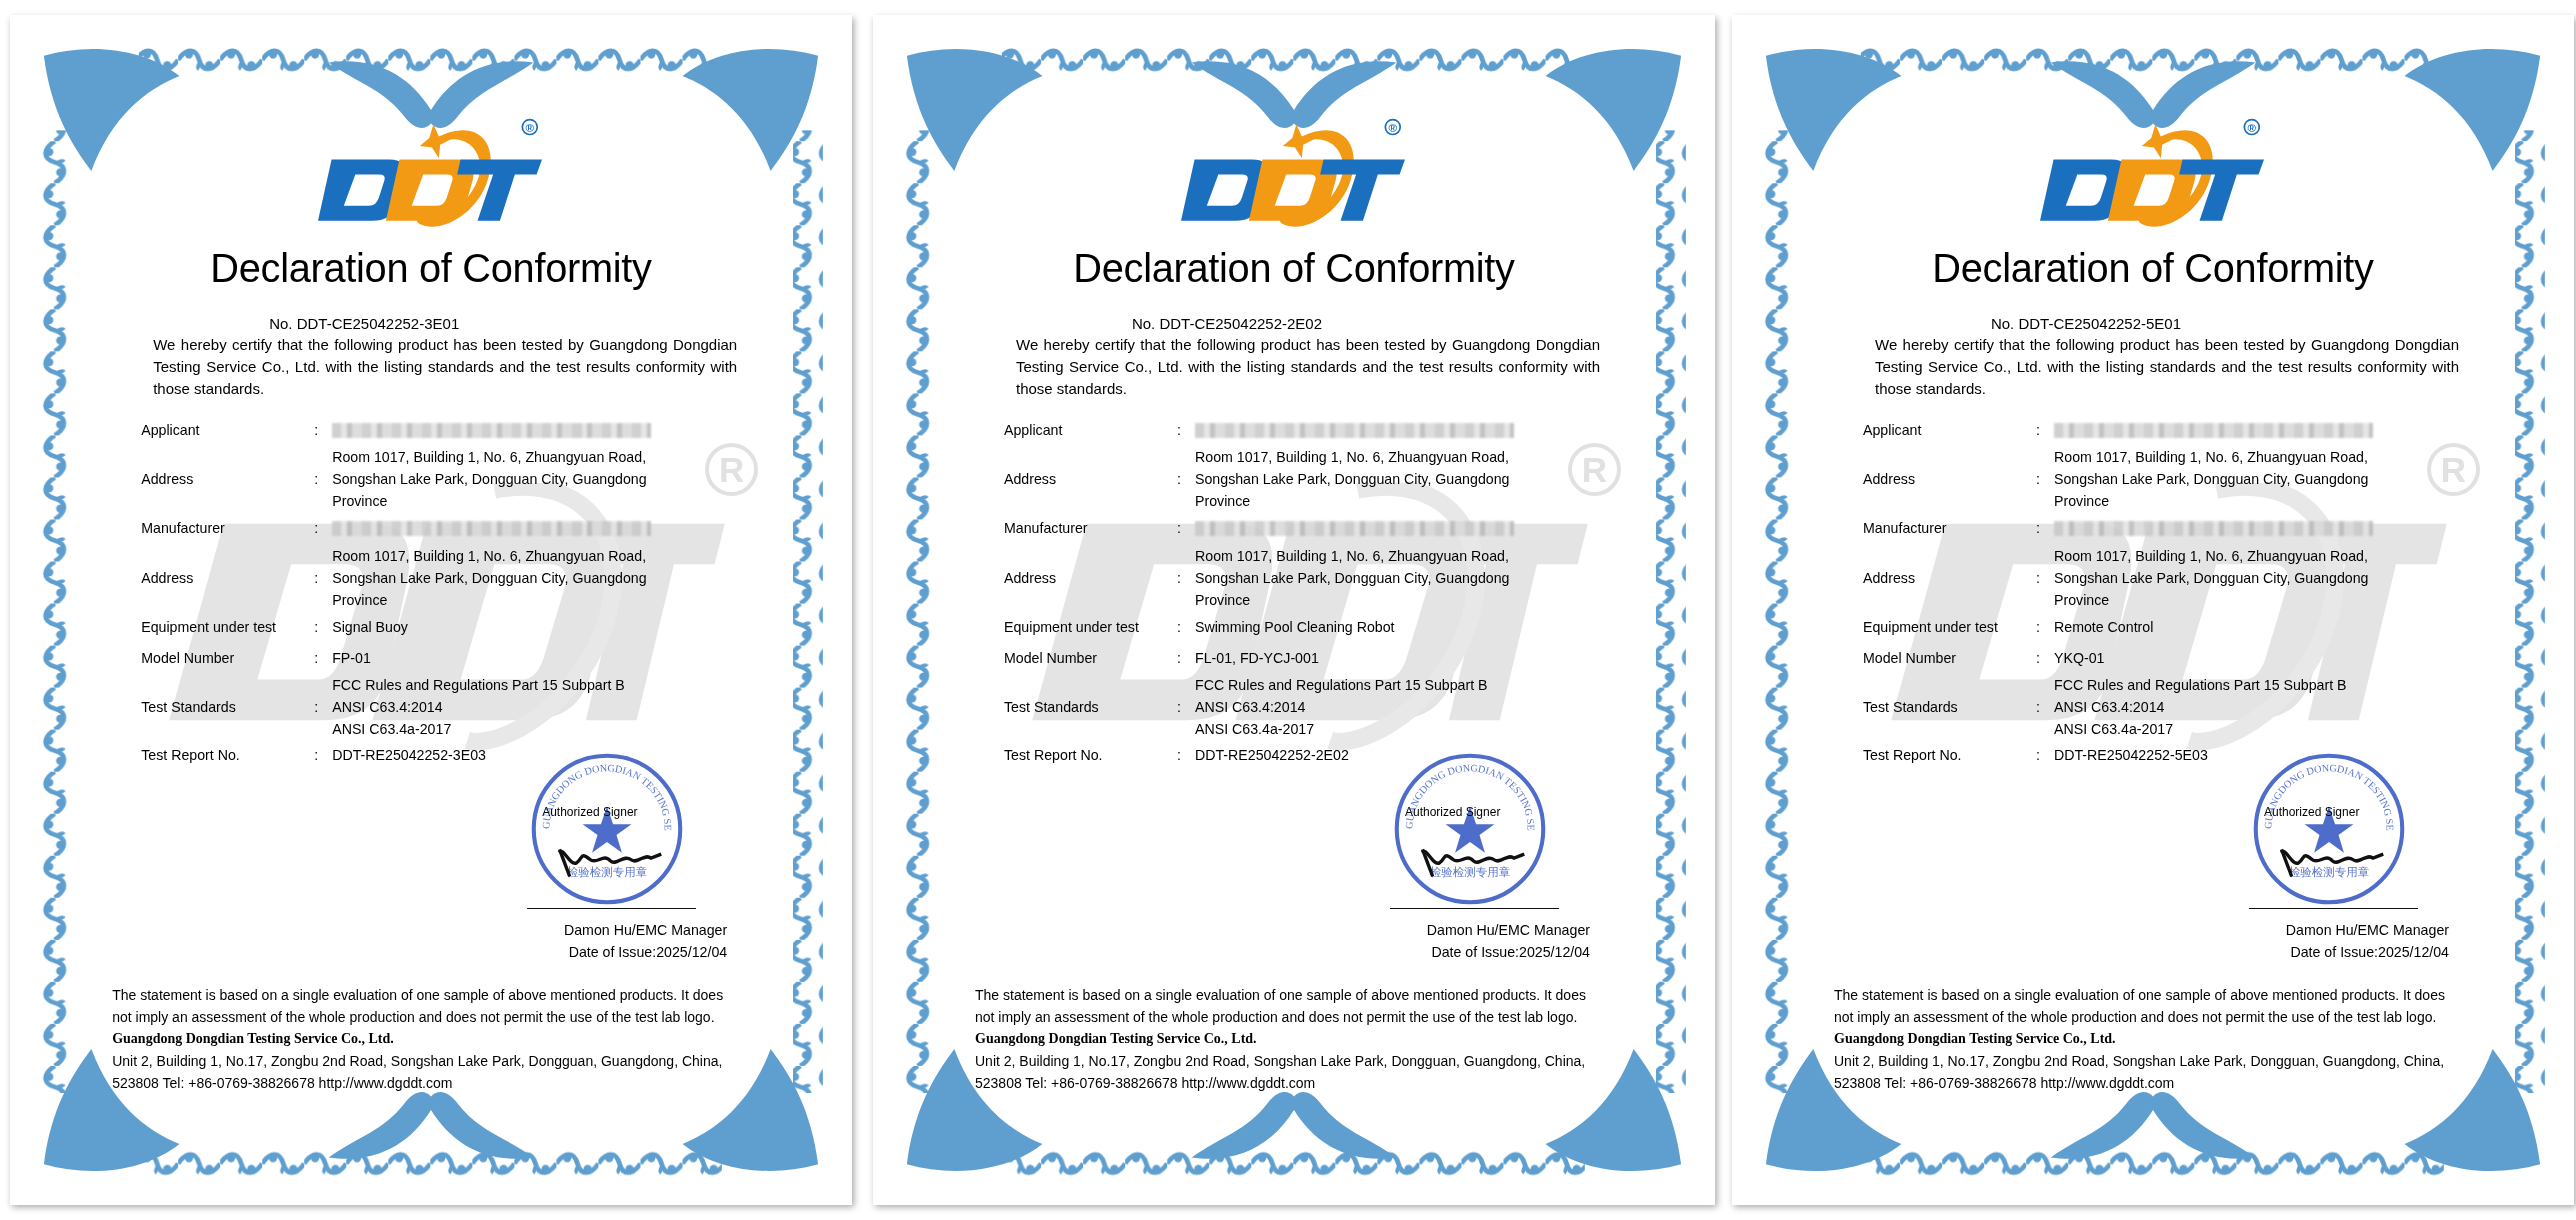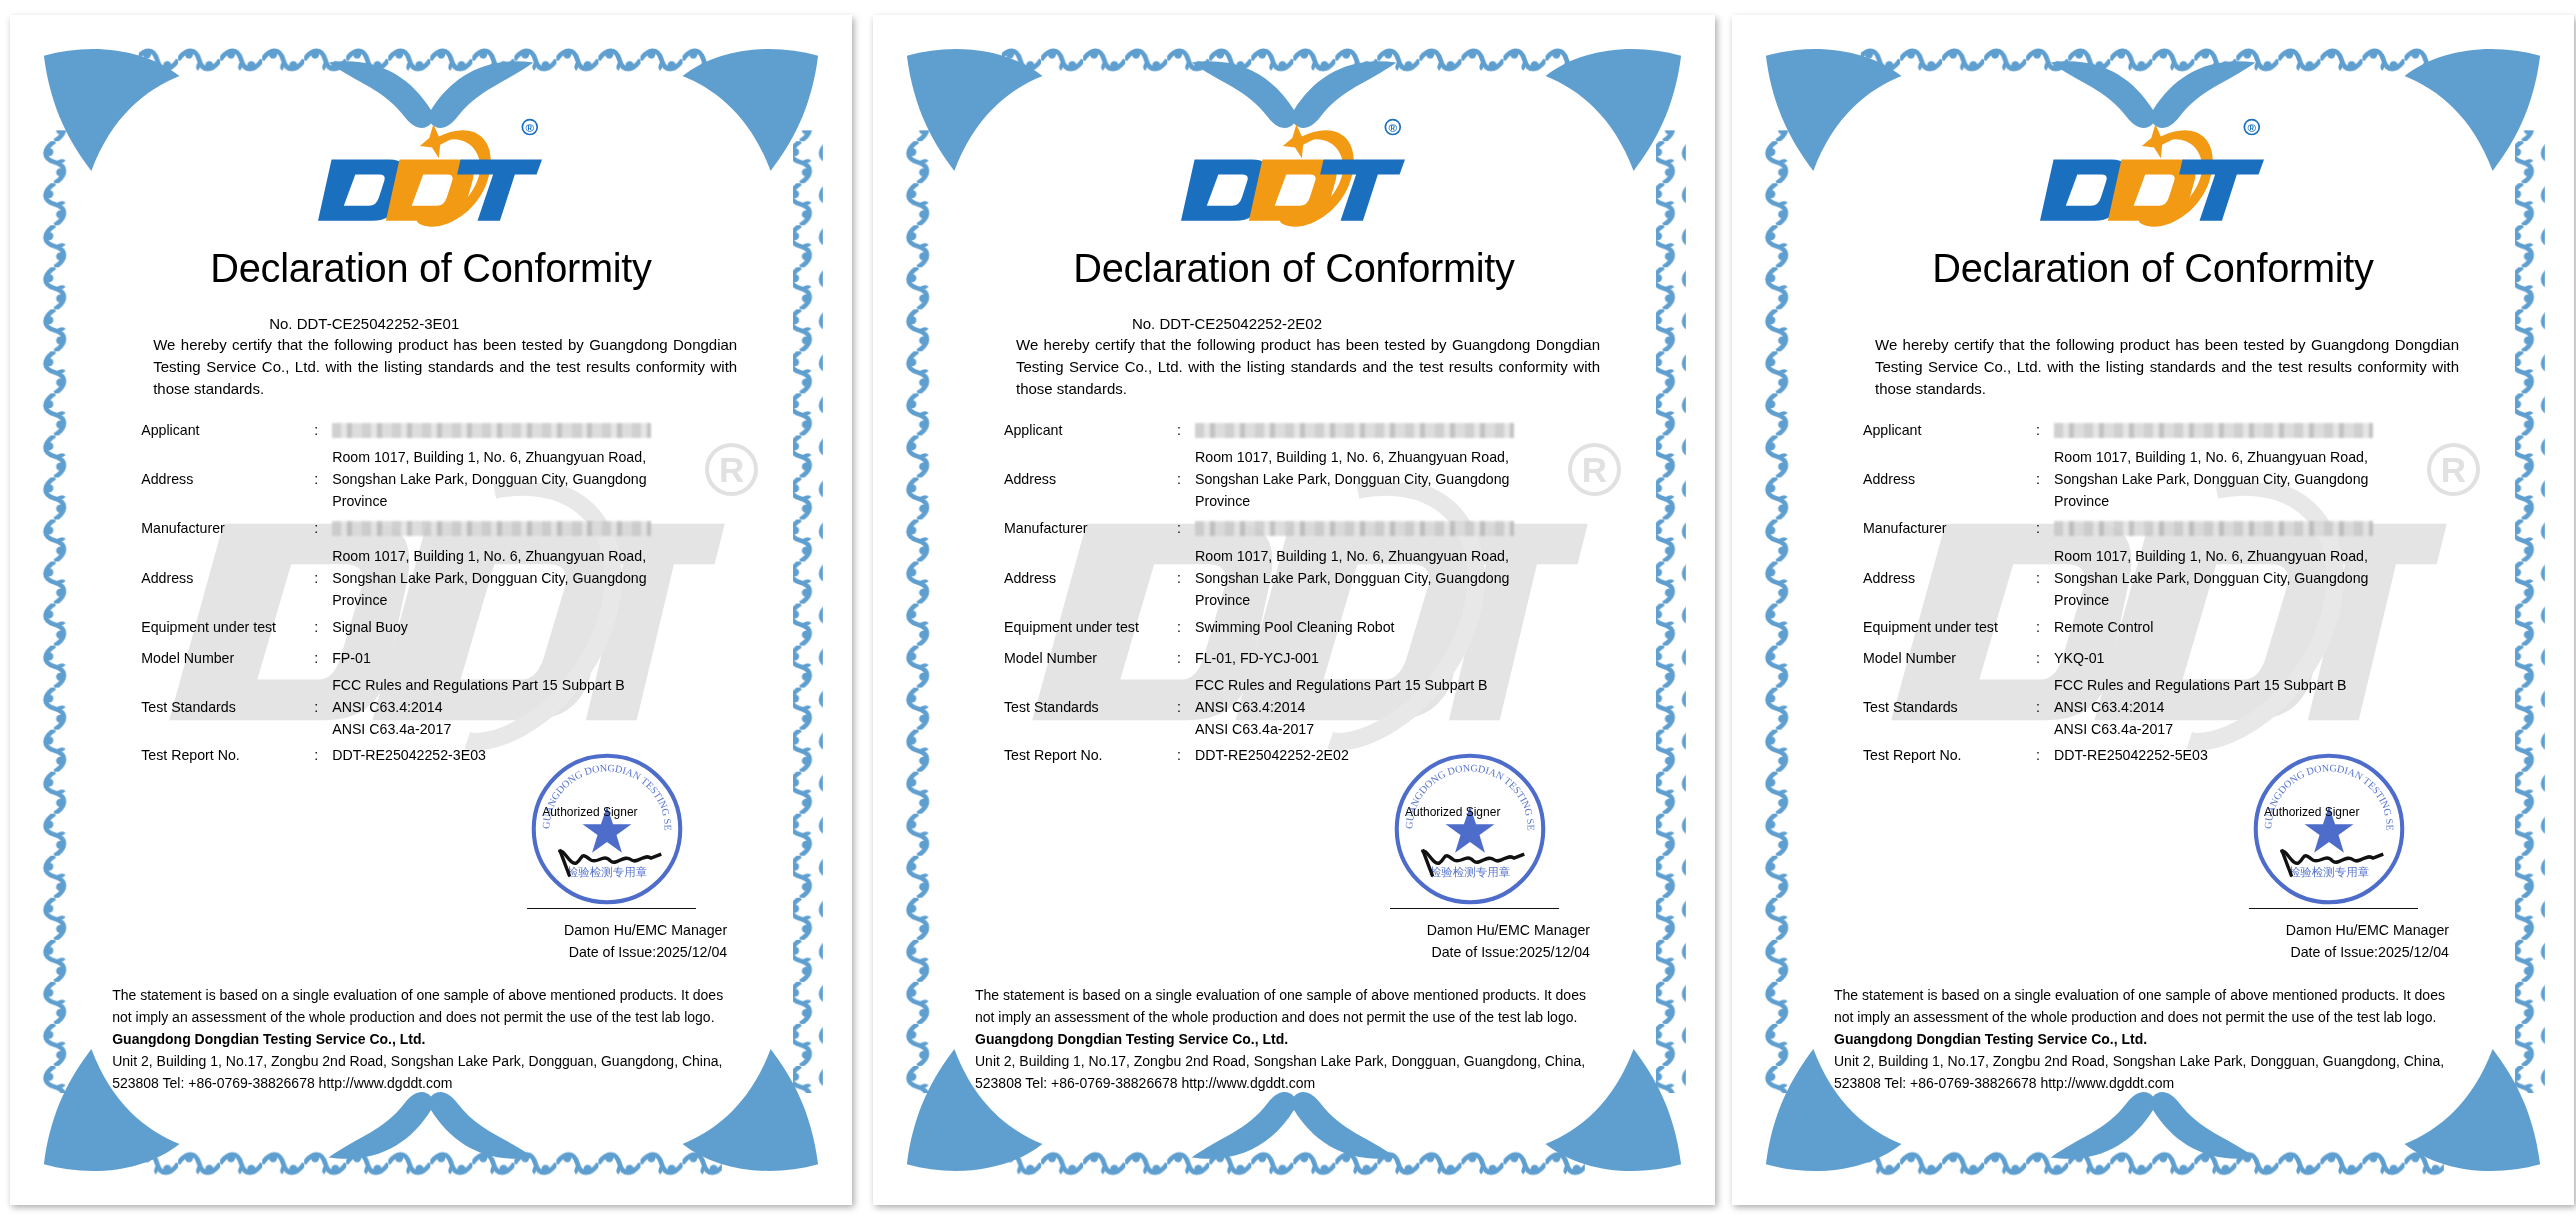--- a/index.html
+++ b/index.html
@@ -36,21 +36,21 @@
     display: inline-block; width: 319px; height: 15px; margin-top: 4.1px;
     background: repeating-linear-gradient(90deg, #c8c8c8 0 9.5px, #e2e2e2 9.5px 15px, #b8b8b8 15px 20.3px, #d8d8d8 20.3px 30px);
     filter: blur(1px); opacity: 0.85;
   }
   .stamp { position: absolute; left: 519px; top: 736px; width: 156px; height: 156px; }
   .auth-signer { position: absolute; left: 532px; top: 790px; font-size: 12px; }
   .sign-line { position: absolute; left: 517px; top: 893px; width: 169px; height: 1.4px; background: #111; }
   .signer-name { position: absolute; right: 125px; top: 907px; font-size: 14.2px; text-align: right; }
   .issue-date { position: absolute; right: 125px; top: 929px; font-size: 14.2px; text-align: right; margin-left: 44px; }
   .footer { position: absolute; left: 102px; width: 639px; top: 969px; text-align: left; font-size: 14px; line-height: 22px; }
-  .footer .company { font-weight: bold; }
+  .footer .company { font-weight: bold; font-family: Liberation Serif, serif; }
 </style>
 </head>
 <body>
 
 <div id="certs">
   <div class="cert" style="left: 10.2px;">
     <svg class="border-svg" viewBox="0 0 1242 1755" xmlns="http://www.w3.org/2000/svg">
       <defs>
         <pattern id="vine-0" x="0" y="0" width="44" height="62" patternUnits="userSpaceOnUse">
           <path d="M22 0 C 4 12, 4 26, 22 31 C 40 36, 40 50, 22 62" fill="none" stroke="#5f9fd0" stroke-width="7"></path>
@@ -373,20 +373,21 @@
       <path d="M60 0 l 8 18 l 18 4 l -16 8 l -2 20 l -10 -16 l -18 -2 l 14 -12z" fill="#f39a14" transform="translate(110,18)"></path>
       <path d="M178 36 C 230 10, 268 40, 250 100 C 235 150, 180 180, 150 165 C 140 160, 150 150, 160 152 C 200 158, 232 120, 238 90 C 244 55, 215 30, 180 44z" fill="#f39a14"></path>
       <path d="M20 70 L105 70 Q 135 70 128 100 L 118 135 Q 110 160 80 160 L 0 160z M 55 92 L 38 138 L 75 138 Q 86 138 90 125 L 98 100 Q 100 92 90 92z" fill="#1a6fbf"></path>
       <path d="M120 70 L205 70 Q 235 70 228 100 L 218 135 Q 210 160 180 160 L 100 160z M 155 92 L 138 138 L 175 138 Q 186 138 190 125 L 198 100 Q 200 92 190 92z" fill="#f39a14"></path>
       <path d="M210 70 L 330 70 L 322 92 L 290 92 L 268 160 L 235 160 L 258 92 L 205 92z" fill="#1a6fbf"></path>
       <circle cx="312" cy="22" r="11" fill="none" stroke="#1a6fbf" stroke-width="2.5"></circle>
       <text x="312" y="29" font-size="17" text-anchor="middle" fill="#1a6fbf" font-family="Liberation Sans, sans-serif" font-weight="bold">®</text>
     </svg>
 
     <div class="title">Declaration of Conformity</div>
+    <div class="certno">No. DDT-CE25042252-5E01</div>
     <div class="intro">We hereby certify that the following product has been tested by Guangdong Dongdian Testing Service Co., Ltd. with the listing standards and the test results conformity with those standards.</div>
 
     <div class="row" style="top:404px">
       <span class="lbl">Applicant</span>
       <span class="colon">:</span>
       <span class="val"><span class="blur"></span></span>
     </div>
     <div class="row" style="top:431px">
       <span class="lbl" style="top:22px">Address</span>
       <span class="colon" style="top:22px">:</span>

